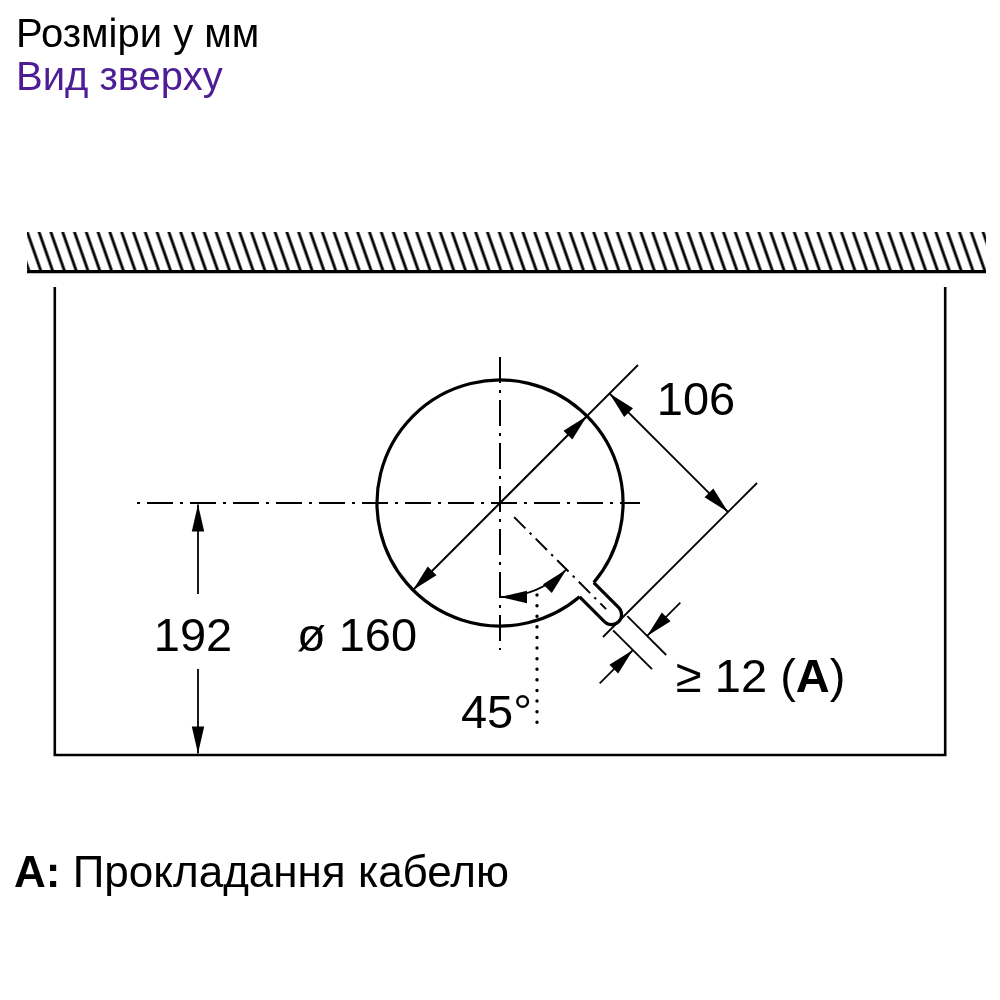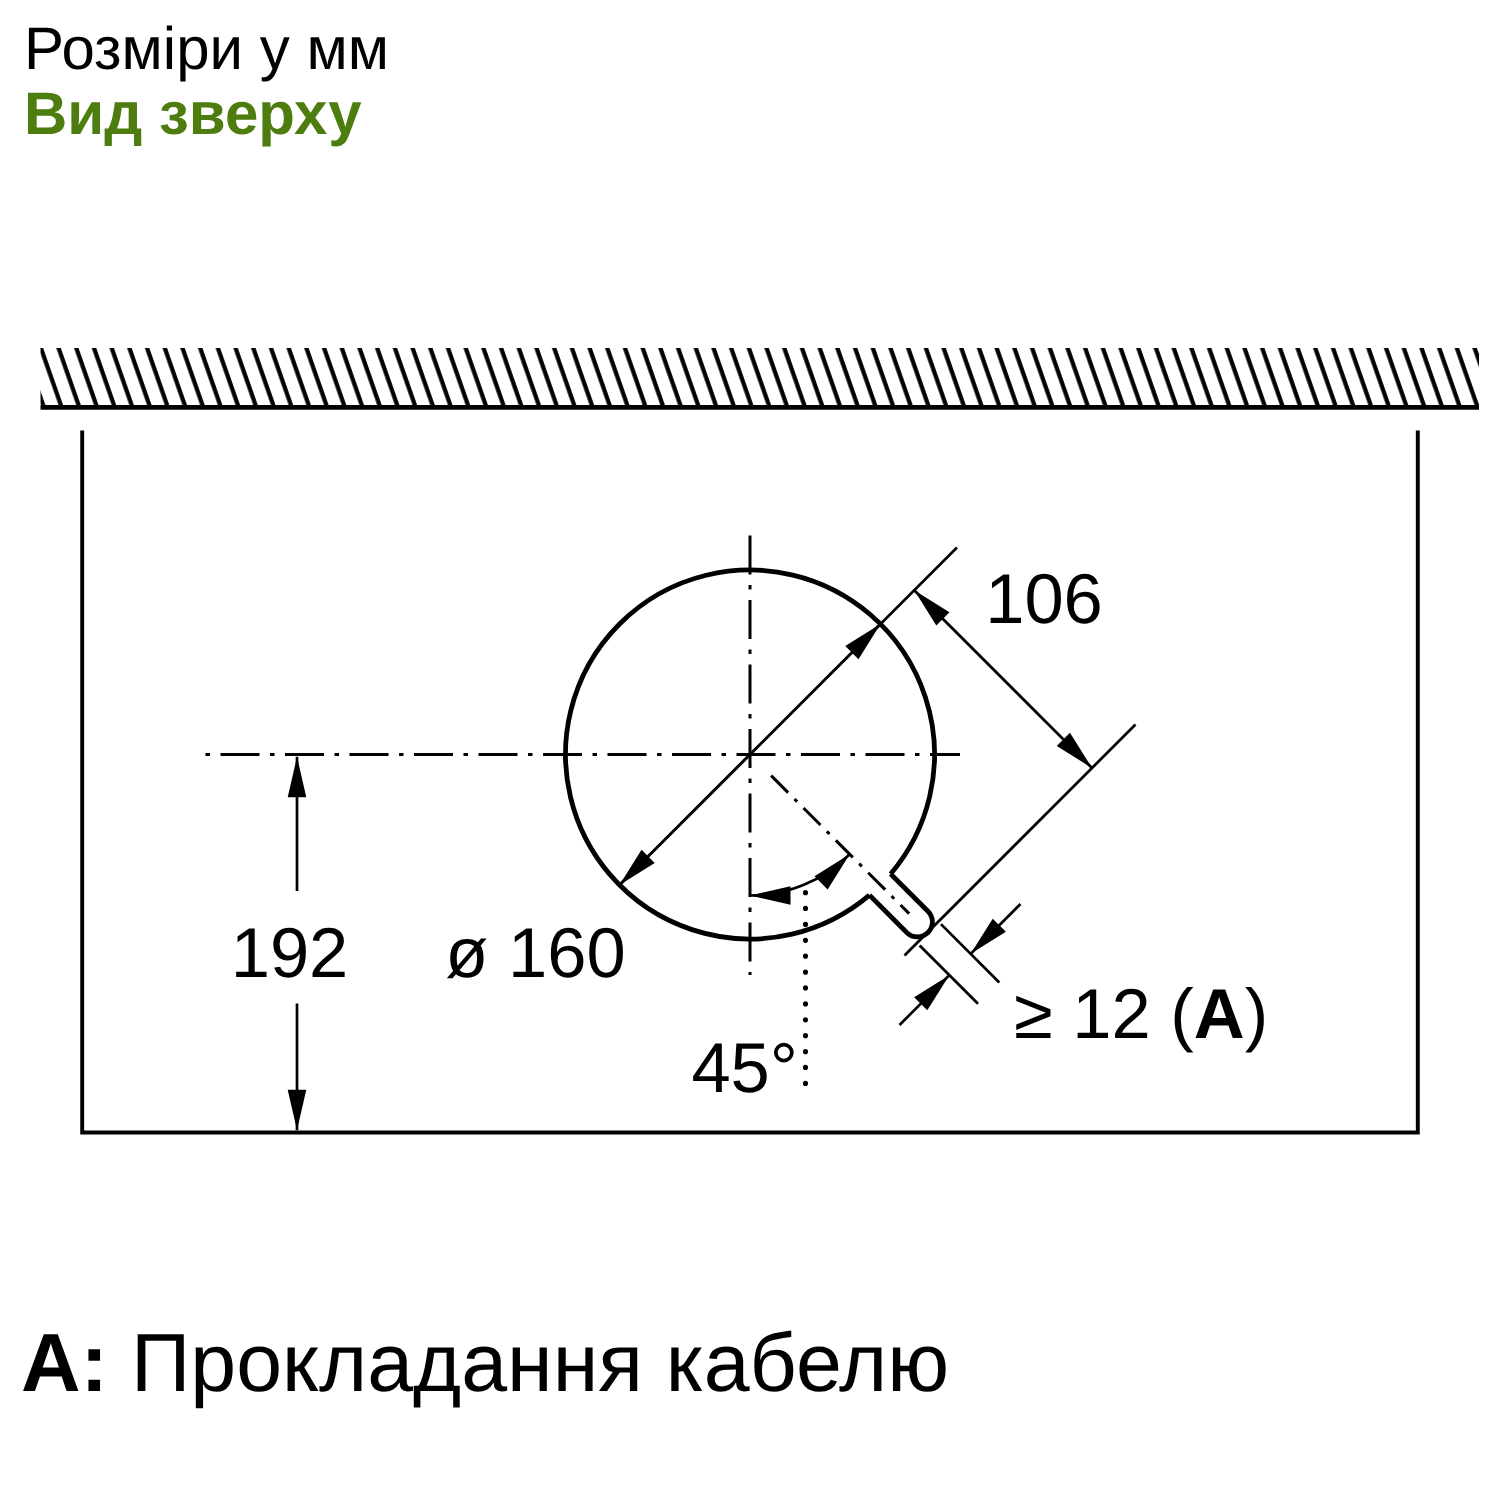--- a/index.html
+++ b/index.html
@@ -27,29 +27,29 @@
     font-weight: 400;
     color: #000;
     white-space: nowrap;
   }
   .hdr-line2 {
     position: absolute;
     left: 16px;
     top: 53px;
     font-size: 40px;
     line-height: 46px;
-    font-weight: 700;
-    color: #4d7c0f;
+    font-weight: 400;
+    color: #4c1d95;
     white-space: nowrap;
   }
   .legend {
     position: absolute;
     left: 14px;
-    top: 880px;
-    font-size: 55px;
+    top: 844px;
+    font-size: 44px;
     line-height: 56px;
     color: #000;
     white-space: nowrap;
   }
   .legend .key { font-weight: 700; }
   svg.drawing {
     position: absolute;
     left: 0;
     top: 0;
   }

